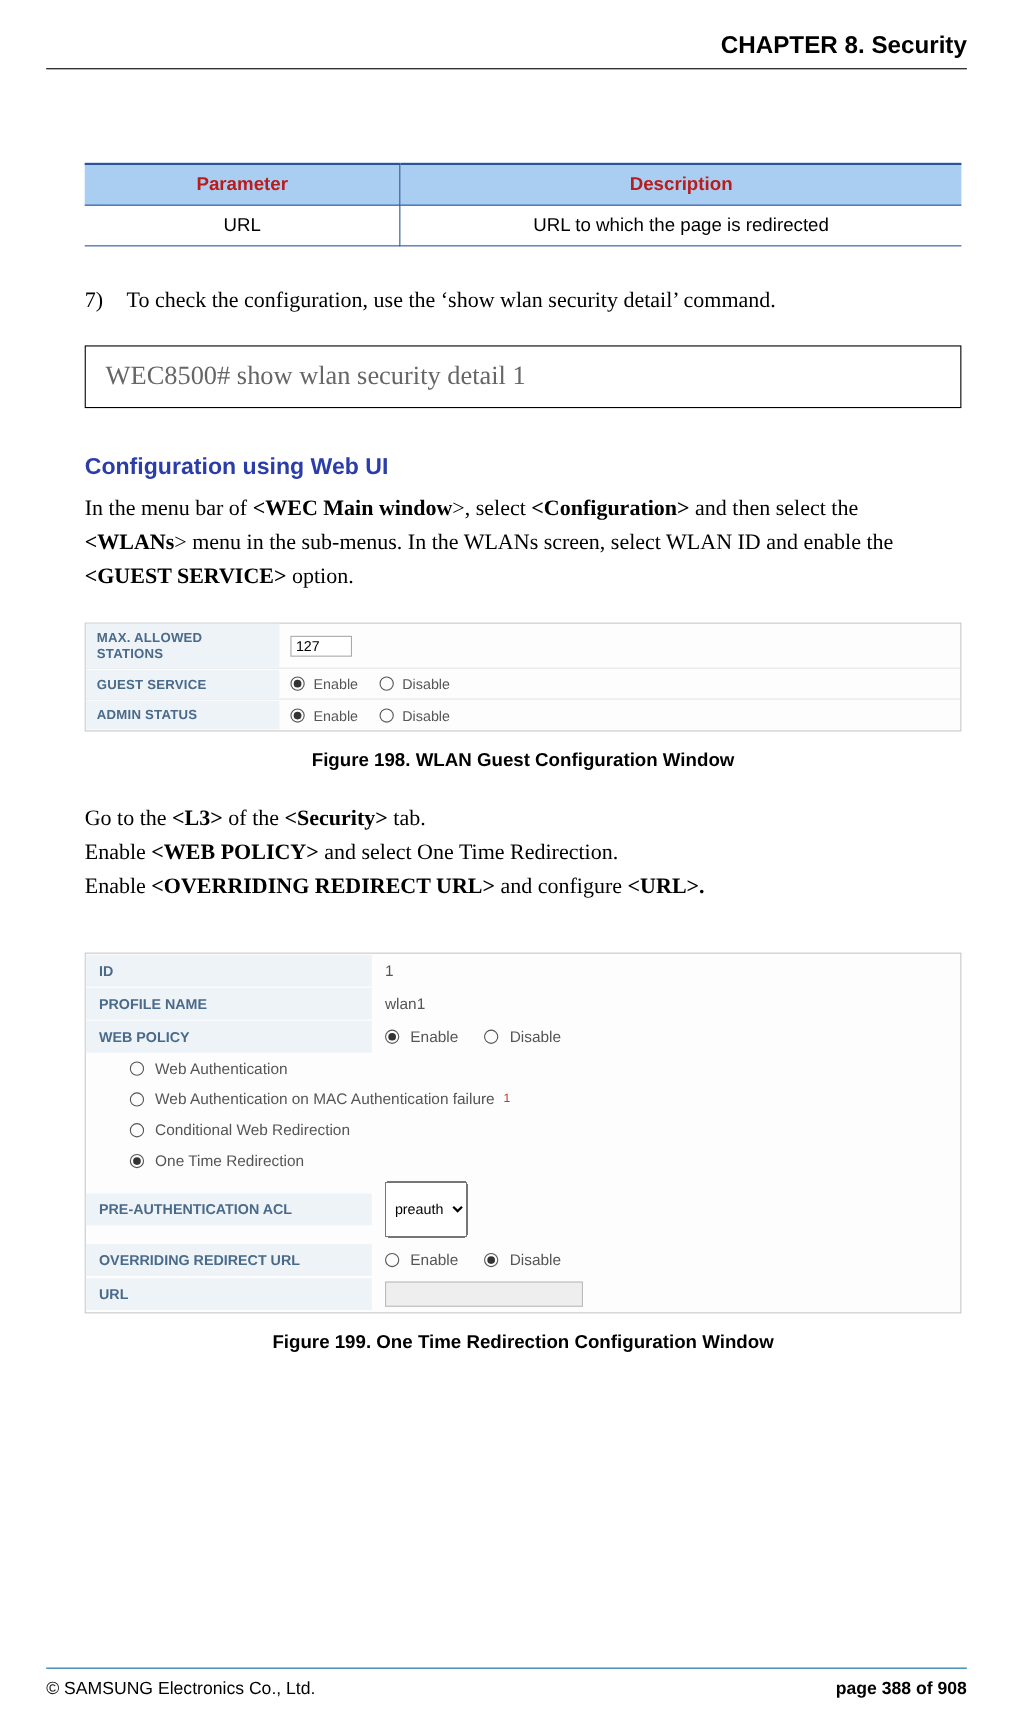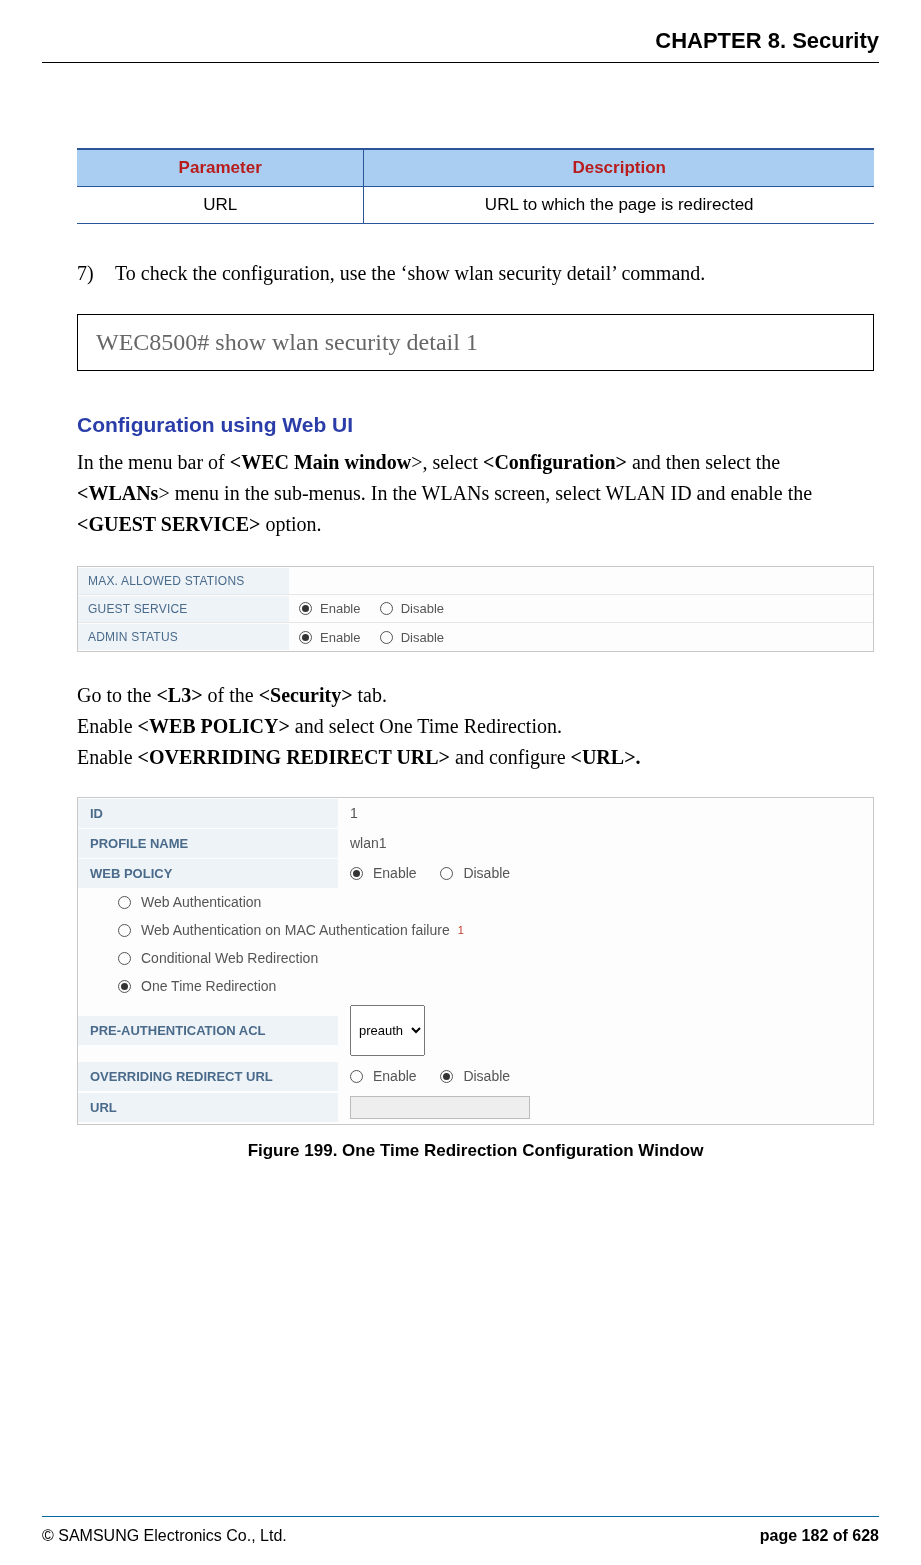--- a/index.html
+++ b/index.html
@@ -81,25 +81,25 @@
       background: #fdfdfd;
     }
     .figure-mock .row {
       display: flex;
       align-items: center;
       border-bottom: 1px solid #e6e6e6;
       min-height: 28px;
     }
     .figure-mock .row:last-child { border-bottom: none; }
     .figure-mock .label {
-      width: 211px;
+      width: 176px;
       background: #eef3f8;
       color: #4a6a8a;
       font-family: Arial, Helvetica, sans-serif;
-      font-weight: normal;
+      font-weight: bold;
       font-size: 12px;
       padding: 6px 10px;
       letter-spacing: 0.2px;
     }
     .figure-mock .value {
       flex: 1;
       padding: 4px 10px;
       font-family: Arial, Helvetica, sans-serif;
       font-size: 13px;
       color: #555;
@@ -137,21 +137,21 @@
       font-weight: bold;
       font-size: 17px;
     }
     .paragraph {
       margin-top: 28px;
       font-size: 20px;
       line-height: 1.55;
     }
     
     .fig2 {
-      margin-top: 24px;
+      margin-top: 44px;
       border: 1px solid #c8c8c8;
       background: #fdfdfd;
       font-family: Arial, Helvetica, sans-serif;
     }
     .fig2 .row {
       display: flex;
       align-items: center;
       min-height: 30px;
     }
     .fig2 .label {
@@ -233,38 +233,42 @@
 
   <div class="section-title">Configuration using Web UI</div>
 
   <div class="body-text">
     <span>In the menu bar of </span><b>&lt;WEC Main window</b><span>&gt;, select </span><b>&lt;Configuration&gt;</b><span> and then select the </span><b>&lt;WLANs</b><span>&gt; menu in the sub-menus. In the WLANs screen, select WLAN ID and enable the </span><b>&lt;GUEST SERVICE&gt;</b><span> option.</span>
   </div>
 
   <div class="figure-mock">
     <div class="row">
       <div class="label">MAX. ALLOWED STATIONS</div>
+      <div class="value">
+        <input type="text" value="127" style="">
+      </div>
     </div>
     <div class="row">
       <div class="label">GUEST SERVICE</div>
       <div class="value">
         <span class="radio-dot selected"></span><span>Enable</span>
         &nbsp;&nbsp;
         <span class="radio-dot"></span><span>Disable</span>
       </div>
     </div>
     <div class="row">
       <div class="label">ADMIN STATUS</div>
       <div class="value">
         <span class="radio-dot selected"></span><span>Enable</span>
         &nbsp;&nbsp;
         <span class="radio-dot"></span><span>Disable</span>
       </div>
     </div>
   </div>
+  <div class="figure-caption">Figure 198. WLAN Guest Configuration Window</div>
 
   <div class="paragraph">
     <div>
       <span>Go to the </span><b>&lt;L3&gt;</b><span> of the </span><b>&lt;Security&gt;</b><span> tab.</span>
     </div>
     <div>
       <span>Enable </span><b>&lt;WEB POLICY&gt;</b><span> and select One Time Redirection.</span>
     </div>
     <div>
       <span>Enable </span><b>&lt;OVERRIDING REDIRECT URL&gt;</b><span> and configure </span><b>&lt;URL&gt;.</b>
@@ -327,14 +331,14 @@
         <input type="text" class="urlinput" disabled="" style="">
       </div>
     </div>
   </div>
   <div class="figure-caption">Figure 199. One Time Redirection Configuration Window</div>
 
 </div>
 
 <div class="footer">
   <span>© SAMSUNG Electronics Co., Ltd.</span>
-  <span class="right">page 182 of 628</span>
+  <span class="right">page 388 of 908</span>
 </div>
 
 </body></html>

